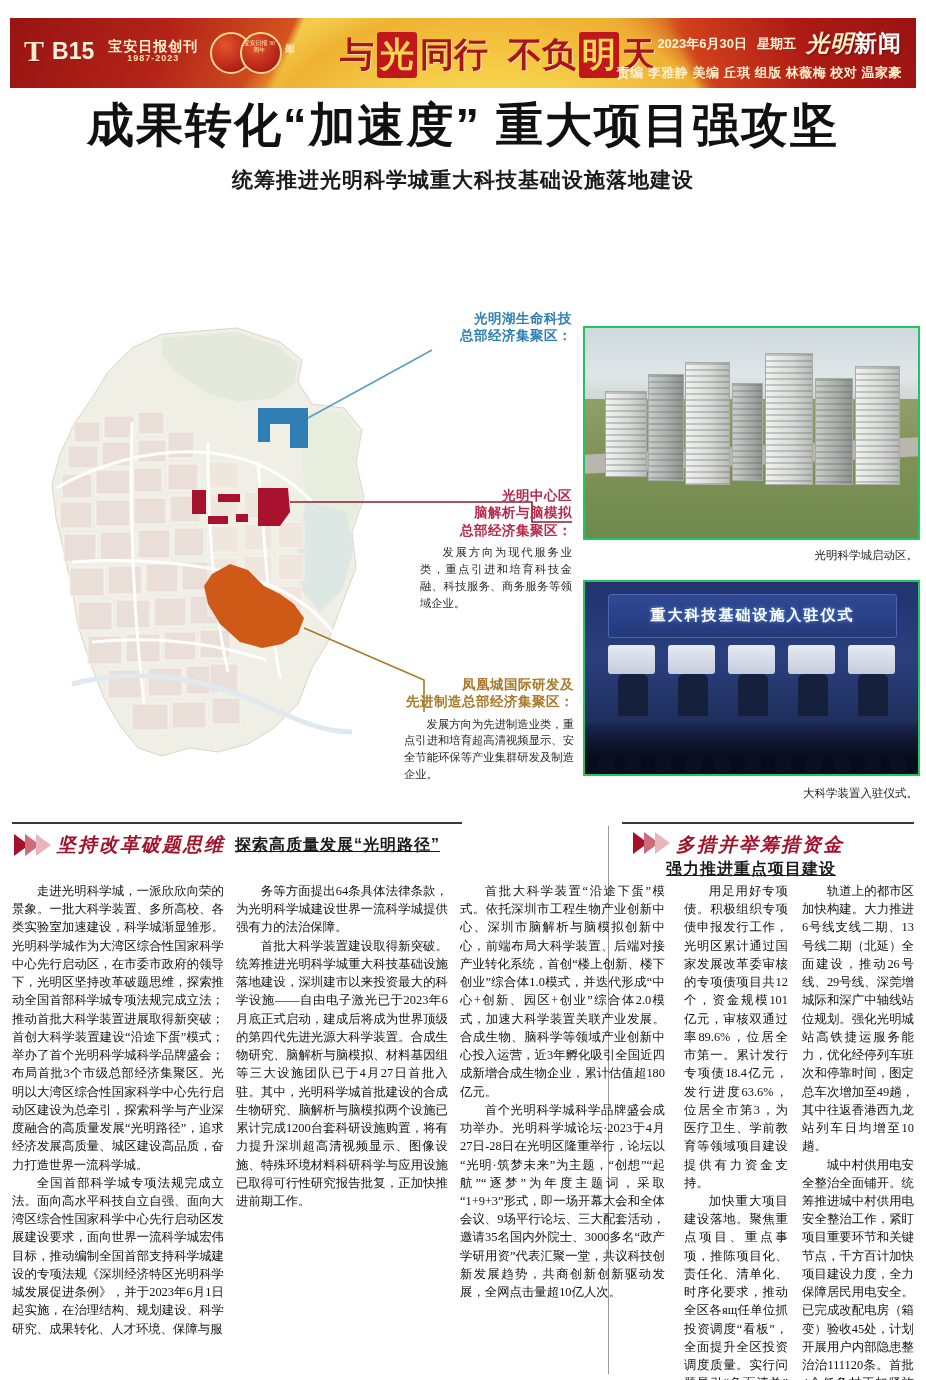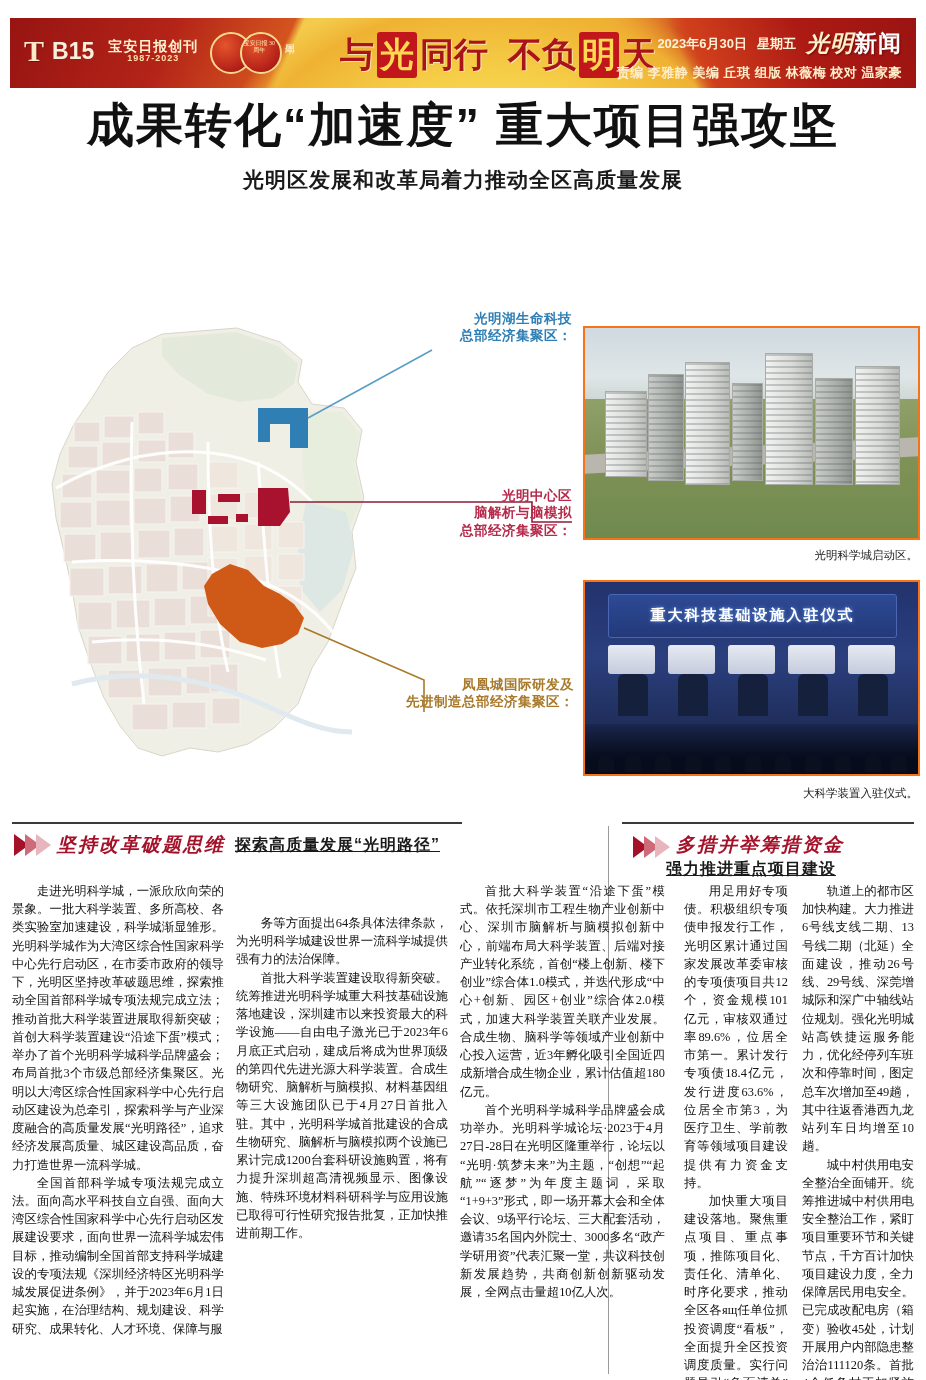--- a/index.html
+++ b/index.html
@@ -107,21 +107,21 @@
     font-family:"Liberation Serif",serif;margin-top:5px;
   }
   .co1{left:420px;top:310px;}
   .co1 .co-title{color:#2f7fb5;}
   .co2{left:420px;top:487px;}
   .co2 .co-title{color:#b52a4a;}
   .co3{left:404px;top:676px;width:170px;}
   .co3 .co-title{color:#a8792a;}
 
   
-  .photo{position:absolute;border:2px solid #f97316;box-sizing:border-box;overflow:hidden;}
+  .photo{position:absolute;border:2px solid #22c55e;box-sizing:border-box;overflow:hidden;}
   .photo1{left:583px;top:326px;width:337px;height:214px;}
   .photo2{left:583px;top:580px;width:337px;height:196px;}
   .ph-caption{
     position:absolute;right:2px;font-size:11.5px;color:#222;
     font-family:"Liberation Serif",serif;
   }
   .cap1{top:548px;right:8px;}
   .cap2{top:786px;right:8px;}
 
   
@@ -160,36 +160,36 @@
   .a3{border-left:15px solid #e7b6bd;}
   .sec-title{
     font-family:"Liberation Sans",sans-serif;font-weight:700;font-size:19px;color:#a4122a;
     letter-spacing:2px;font-style:italic;
   }
   .sec-sub{
     font-family:"Liberation Sans",sans-serif;font-weight:700;font-size:16px;color:#1a1a1a;letter-spacing:1px;text-decoration:underline;
   }
   .sec1{left:14px;top:832px;display:flex;align-items:center;gap:10px;}
   .sec2{left:624px;top:832px;}
-  .sec2 .row1{display:flex;align-items:flex-end;gap:10px;padding-left:9px;}
+  .sec2 .row1{display:flex;align-items:flex-start;gap:10px;padding-left:9px;}
   .sec2 .row2{text-align:center;margin-top:1px;padding-left:34px;}
 
   .hrule{position:absolute;background:#3a3a3a;}
   .vrule{position:absolute;background:#9a9a9a;width:1px;}
 
   
   .cols{position:absolute;left:12px;top:882px;width:902px;height:488px;}
   .col{
     position:absolute;top:0;
     font-family:"Liberation Serif","DejaVu Serif",serif;
     font-size:12.4px;line-height:1.47;color:#121212;text-align:justify;
   }
   .col p{margin:0 0 0 0;text-indent:2em;}
   .c1{left:0;width:212px;}
-  .c2{left:224px;width:212px;margin-top:32px;}
+  .c2{left:224px;width:212px;}
   .c3{left:448px;width:205px;}
   .c4{left:672px;width:104px;}
   .c5{left:790px;width:112px;}
 </style>
 </head>
 <body>
 
 <div class="page">
 
   <div class="masthead">
@@ -226,21 +226,21 @@
       <div class="mh-date-row">
         <span class="mh-date">2023年6月30日</span>
         <span class="mh-date">星期五</span>
         <span class="mh-brand"><span class="cursive">光明</span><span>新闻</span></span>
       </div>
       <div class="mh-credits">责编 李雅静 美编 丘琪 组版 林薇梅 校对 温家豪</div>
     </div>
   </div>
 
   <div class="headline">成果转化“加速度” 重大项目强攻坚</div>
-  <div class="subheadline">光明区发展和改革局着力推动全区高质量发展</div>
+  <div class="subheadline">统筹推进光明科学城重大科技基础设施落地建设</div>
 
 
   <div class="mapwrap">
     <svg class="map-svg" width="470" height="500" viewBox="0 0 470 500">
 
       <path d="M150,22 L225,16 L268,30 L290,48 L286,70 L300,92 L332,96 L350,118 L344,150 L352,186 L340,220
                L344,256 L330,292 L316,330 L300,356 L286,392 L262,416 L236,432 L206,440 L178,436 L150,444
                L126,436 L108,414 L92,386 L78,350 L66,314 L60,276 L52,240 L44,206 L40,172 L48,142 L62,112
                L80,86 L96,60 L120,36 Z" fill="#f0efe6" stroke="#d9d6c8" stroke-width="1"></path>
 
@@ -343,27 +343,29 @@
       <div>总部经济集聚区：</div>
     </div>
   </div>
 
   <div class="callout co2">
     <div class="co-title">
       <div>光明中心区</div>
       <div>脑解析与脑模拟</div>
       <div>总部经济集聚区：</div>
     </div>
+    <div class="co-body">发展方向为现代服务业类，重点引进和培育科技金融、科技服务、商务服务等领域企业。</div>
   </div>
 
   <div class="callout co3">
     <div class="co-title">
       <div>凤凰城国际研发及</div>
       <div>先进制造总部经济集聚区：</div>
     </div>
+    <div class="co-body">发展方向为先进制造业类，重点引进和培育超高清视频显示、安全节能环保等产业集群研发及制造企业。</div>
   </div>
 
   <div class="photo photo1">
     <div class="sky"></div>
     <div class="ground"></div>
     <div class="road"></div>
     <div class="bld" style="left:6%;top:30%;width:12%;height:40%;">
         <span class="bldwin"></span>
       </div>
     <div class="bld dark" style="left:19%;top:22%;width:10%;height:50%;">

